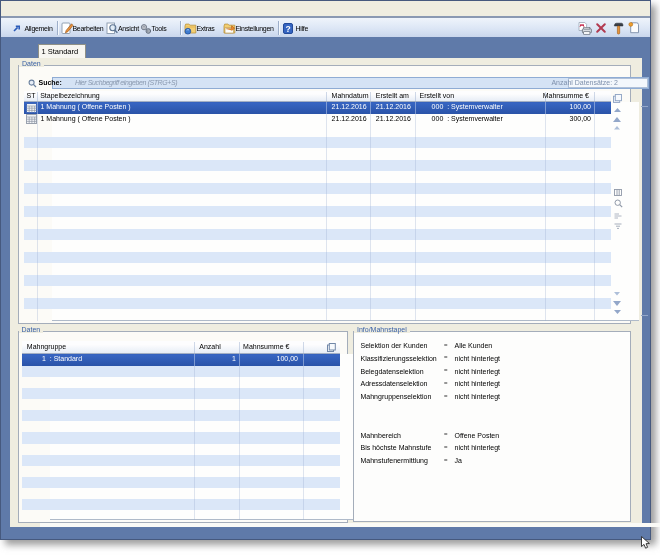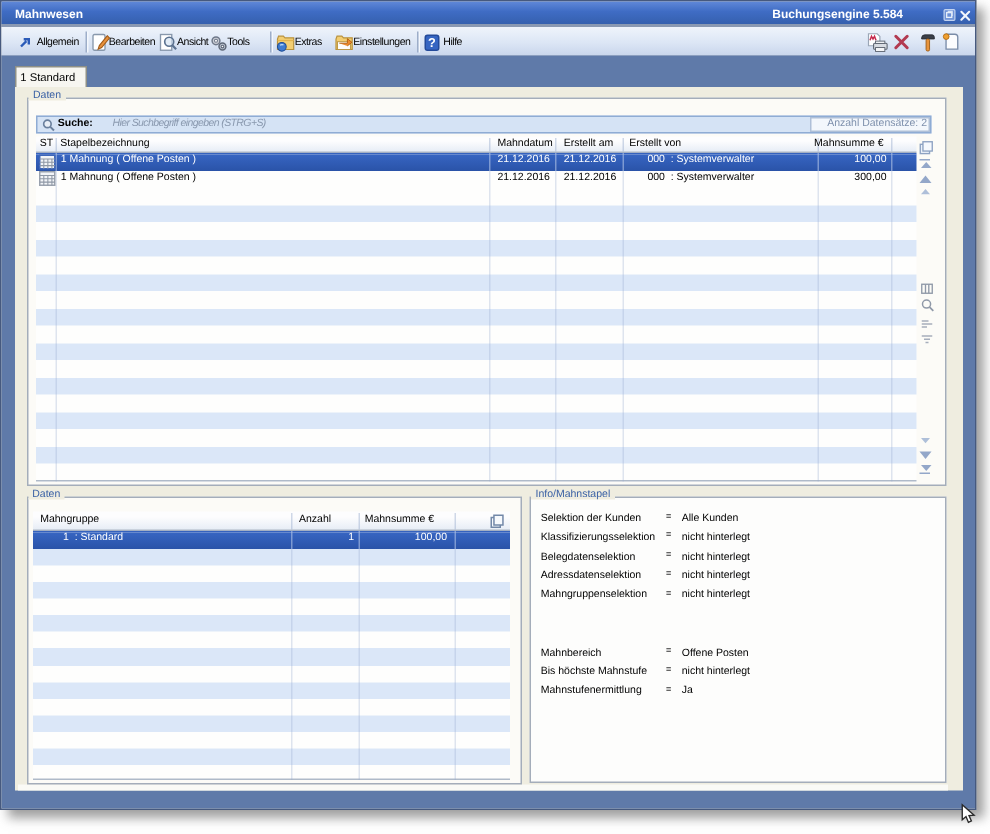--- a/index.html
+++ b/index.html
@@ -1,17 +1,17 @@
 <!DOCTYPE html>
 <html><head><meta charset="utf-8">
 <style>
 * { margin:0; padding:0; box-sizing:border-box; }
 html,body { width:660px; height:556px; background:#fff; overflow:hidden;
   font-family:"Liberation Sans", sans-serif; }
-.abs { position:absolute; }
+.abs { position:absolute;margin-left:28px; }
 #win { position:absolute; left:0; top:0; width:651px; height:540px;
   background:#EFEDE0; border:1px solid #46597E;
   box-shadow: 5px 5px 7px rgba(95,95,95,0.6); }
 #title { position:absolute; left:0px; top:0px; right:0px; height:15px;
   background:linear-gradient(180deg,#6088d8 0%, #3f6cc4 45%, #3560ae 100%);
   color:#fff; font-size:8px; font-weight:bold; }
 #toolbar { position:absolute; left:0px; top:15px; right:0px; height:22px;
   background:linear-gradient(180deg,#EFF4FB 0%, #DCE6F5 55%, #C9D6EC 100%);
   border-top:2px solid #8A99B2; border-bottom:1px solid #97A8C4; }
 #mainbg { position:absolute; left:0px; top:36px; right:0px; bottom:0px; background:#5F7AA9; }
@@ -23,34 +23,20 @@
 .t { position:absolute; font-size:7px; color:#000; white-space:nowrap; }
 .w { color:#fff; }
 .hdr { position:absolute; background:linear-gradient(180deg,#FDFDFE 30%,#E7EDF6);
   border-bottom:1px solid #A3AFC3; }
 .colsep { position:absolute; width:1px; background:rgba(150,170,205,0.45); }
 .stripe { position:absolute; background:#DBE7F8; }
 .selrow { position:absolute; background:linear-gradient(180deg,#3765C2,#2A53A8); border-top:1px solid #3562BE;}
 svg { position:absolute; overflow:visible; }
 </style></head><body>
 <div id="win">
- <div id="title">
-  <span style="position:absolute;left:9px;top:3.5px;">Mahnwesen</span>
-  <span style="position:absolute;right:48px;top:3.5px;">Buchungsengine 5.584</span>
-
-  <svg style="left:627.5px;top:5px;" width="8" height="8" viewBox="0 0 8 8">
-    <rect x="0.4" y="0.4" width="7.2" height="7.2" rx="0.8" fill="#6C90D6" stroke="#C2D3F0" stroke-width="0.8"></rect>
-    <rect x="2.1" y="2.4" width="3.4" height="3.2" fill="none" stroke="#E6EEFA" stroke-width="0.9"></rect>
-    <path d="M2.8 1.6 h3 v3" fill="none" stroke="#D6E2F6" stroke-width="0.8"></path>
-  </svg>
-
-  <svg style="left:639px;top:5.5px;" width="7" height="7" viewBox="0 0 7 7">
-    <path d="M0.9 0.9 L6.1 6.1 M6.1 0.9 L0.9 6.1" stroke="#F2F6FC" stroke-width="1.4" stroke-linecap="round"></path>
-  </svg>
- </div>
  <div id="toolbar">
 <span class="tbtxt" style="left:23.5px;">Allgemein</span>
 <span class="tbtxt" style="left:71.5px;">Bearbeiten</span>
 <span class="tbtxt" style="left:117px;">Ansicht</span>
 <span class="tbtxt" style="left:150.5px;">Tools</span>
 <span class="tbtxt" style="left:195.5px;">Extras</span>
 <span class="tbtxt" style="left:234.5px;">Einstellungen</span>
 <span class="tbtxt" style="left:294.5px;">Hilfe</span>
 <div class="sep" style="left:55.5px;"></div>
 <div class="sep" style="left:178.5px;"></div>

